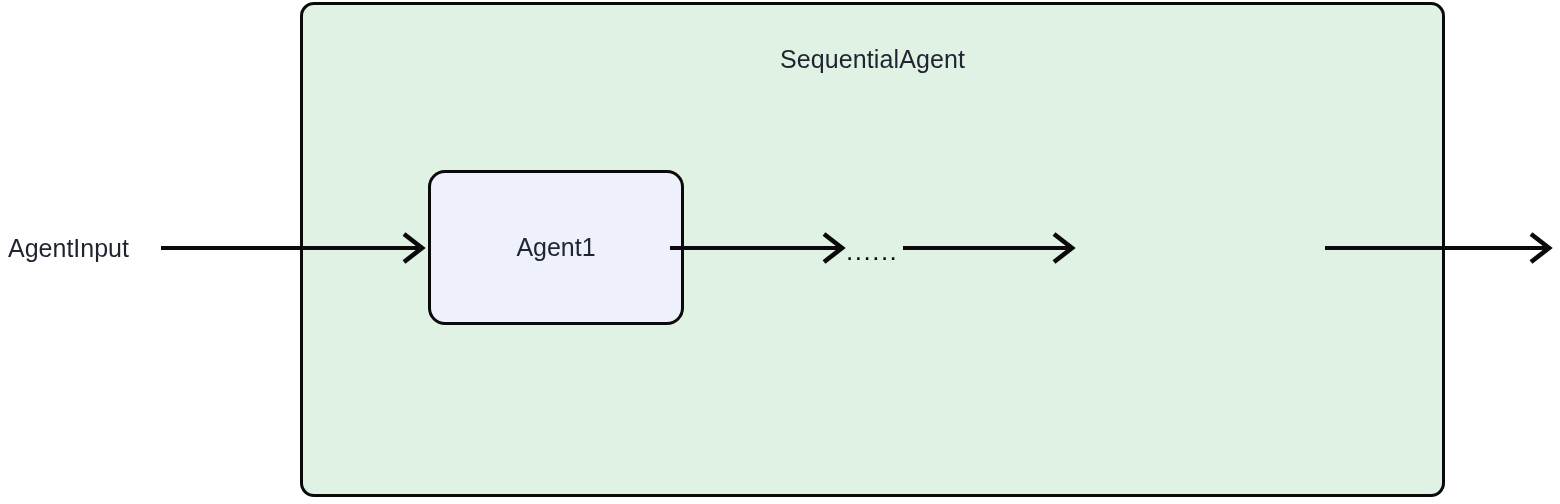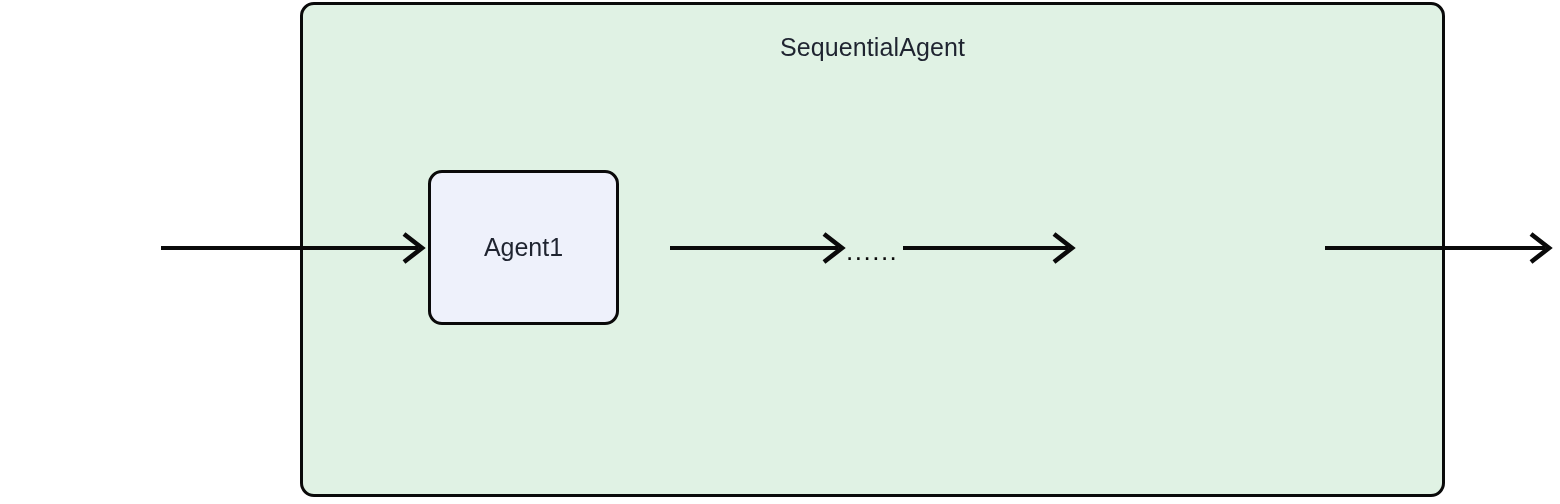--- a/index.html
+++ b/index.html
@@ -27,21 +27,21 @@
     width: 1145px;
     height: 495px;
     box-sizing: border-box;
     background: #e0f2e4;
     border: 3px solid #0a0a0a;
     border-radius: 14px;
   }
   .group-title {
     position: absolute;
     left: 0;
-    top: 28px;
+    top: 40px;
     width: 100%;
     text-align: center;
     font-size: 25px;
     color: #1f2430;
     letter-spacing: 0.1px;
     white-space: nowrap;
   }
 
   
   .agent-node {
@@ -54,21 +54,21 @@
     border-radius: 14px;
     display: flex;
     align-items: center;
     justify-content: center;
   }
   .agent-node .node-label {
     font-size: 25px;
     color: #1f2430;
     white-space: nowrap;
   }
-  #node-agent1 { left: 428px; width: 191px; }
+  #node-agent1 { left: 428px; width: 256px; border-radius: 17px; }
   #node-agentn { left: 1078px; width: 241px; }
 
   
   .free-label {
     position: absolute;
     font-size: 25px;
     color: #1f2430;
     white-space: nowrap;
   }
   #label-agent-input {
@@ -109,20 +109,21 @@
     fill: none;
     stroke-linecap: butt;
     stroke-linejoin: miter;
   }
 </style>
 </head>
 <body>
 
 <div id="canvas">
 
+  <div class="free-label" id="label-agent-input">AgentInput</div>
 
   <div class="agent-group">
     <div class="group-title">SequentialAgent</div>
   </div>
 
   <div class="agent-node" id="node-agent1">
     <span class="node-label">Agent1</span>
   </div>
 
   <div id="ellipsis-dots">......</div>

